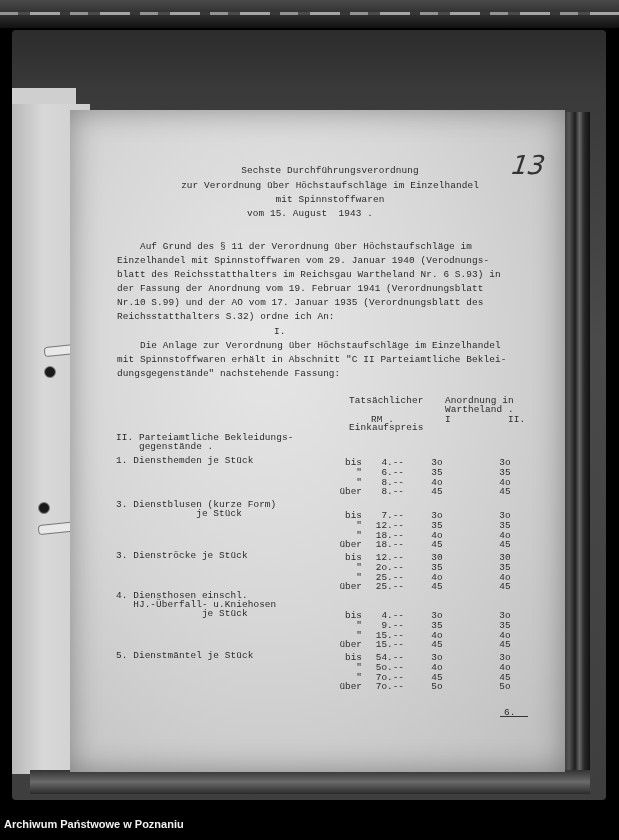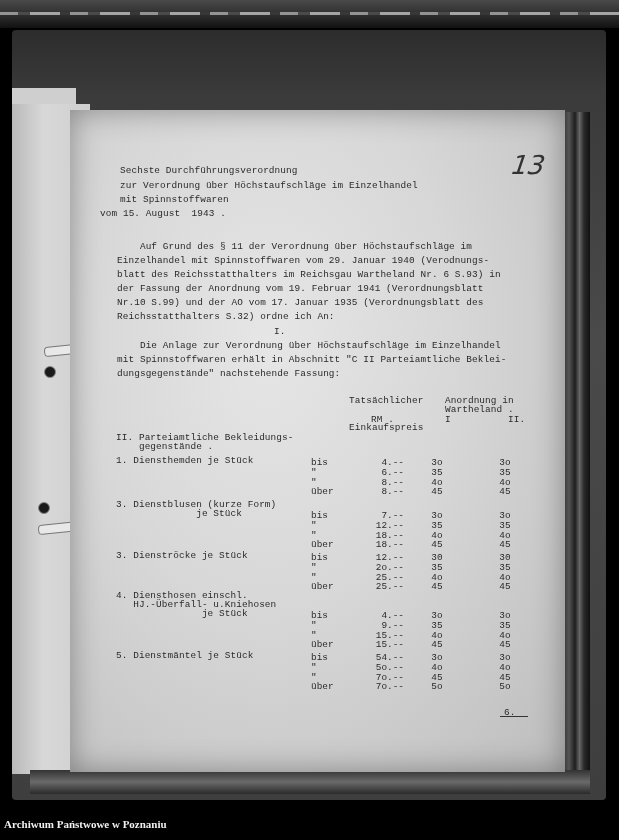--- a/index.html
+++ b/index.html
@@ -45,27 +45,27 @@
     .right-edges {
       position: absolute; left: 560px; top: 112px; width: 30px; height: 668px;
       background: linear-gradient(90deg, #222, #555 30%, #1e1e1e 50%, #666 65%, #2a2a2a 80%, #111);
     }
     .bottom-edge {
       position: absolute; left: 30px; top: 770px; width: 560px; height: 24px;
       background: linear-gradient(#333, #6a6a6a 50%, #2a2a2a);
     }
     .text { position: absolute; color: #2a2a2a; font-size: 9.4px; line-height: 10.5px; white-space: pre; letter-spacing: 0.1px; }
     .page-num { position: absolute; left: 512px; top: 150px; font-family: "DejaVu Sans", sans-serif; font-size: 26px; color: #333; font-style: italic; transform: skewX(-8deg); }
-    .title { text-align: left; position: absolute; left: 120px; width: 420px; }
+    .title { text-align: center; position: absolute; left: 120px; width: 420px; }
     .footer-label {
       position: absolute; left: 4px; top: 818px;
-      color: #f0f0f0; font-family: Liberation Serif, serif; font-weight: bold; font-size: 11px;
+      color: #f0f0f0; font-family: Liberation Sans, sans-serif; font-weight: bold; font-size: 11px;
     }
     .row { position: absolute; height: 10px; font-size: 9.4px; color: #2a2a2a; }
-    .c-qual { position: absolute; left: 311px; width: 34px; text-align: left; }
+    .c-qual { position: absolute; left: 328px; width: 34px; text-align: right; }
     .c-price { position: absolute; left: 364px; width: 40px; text-align: right; }
     .c-i { position: absolute; left: 425px; width: 24px; text-align: center; }
     .c-ii { position: absolute; left: 493px; width: 24px; text-align: center; }
     .underline-6 { position: absolute; left: 500px; top: 716px; width: 28px; border-bottom: 1px solid #333; }
   </style>
 </head>
 <body>
 
 <div class="top-bar"></div>
 <div class="folder-back"></div>

